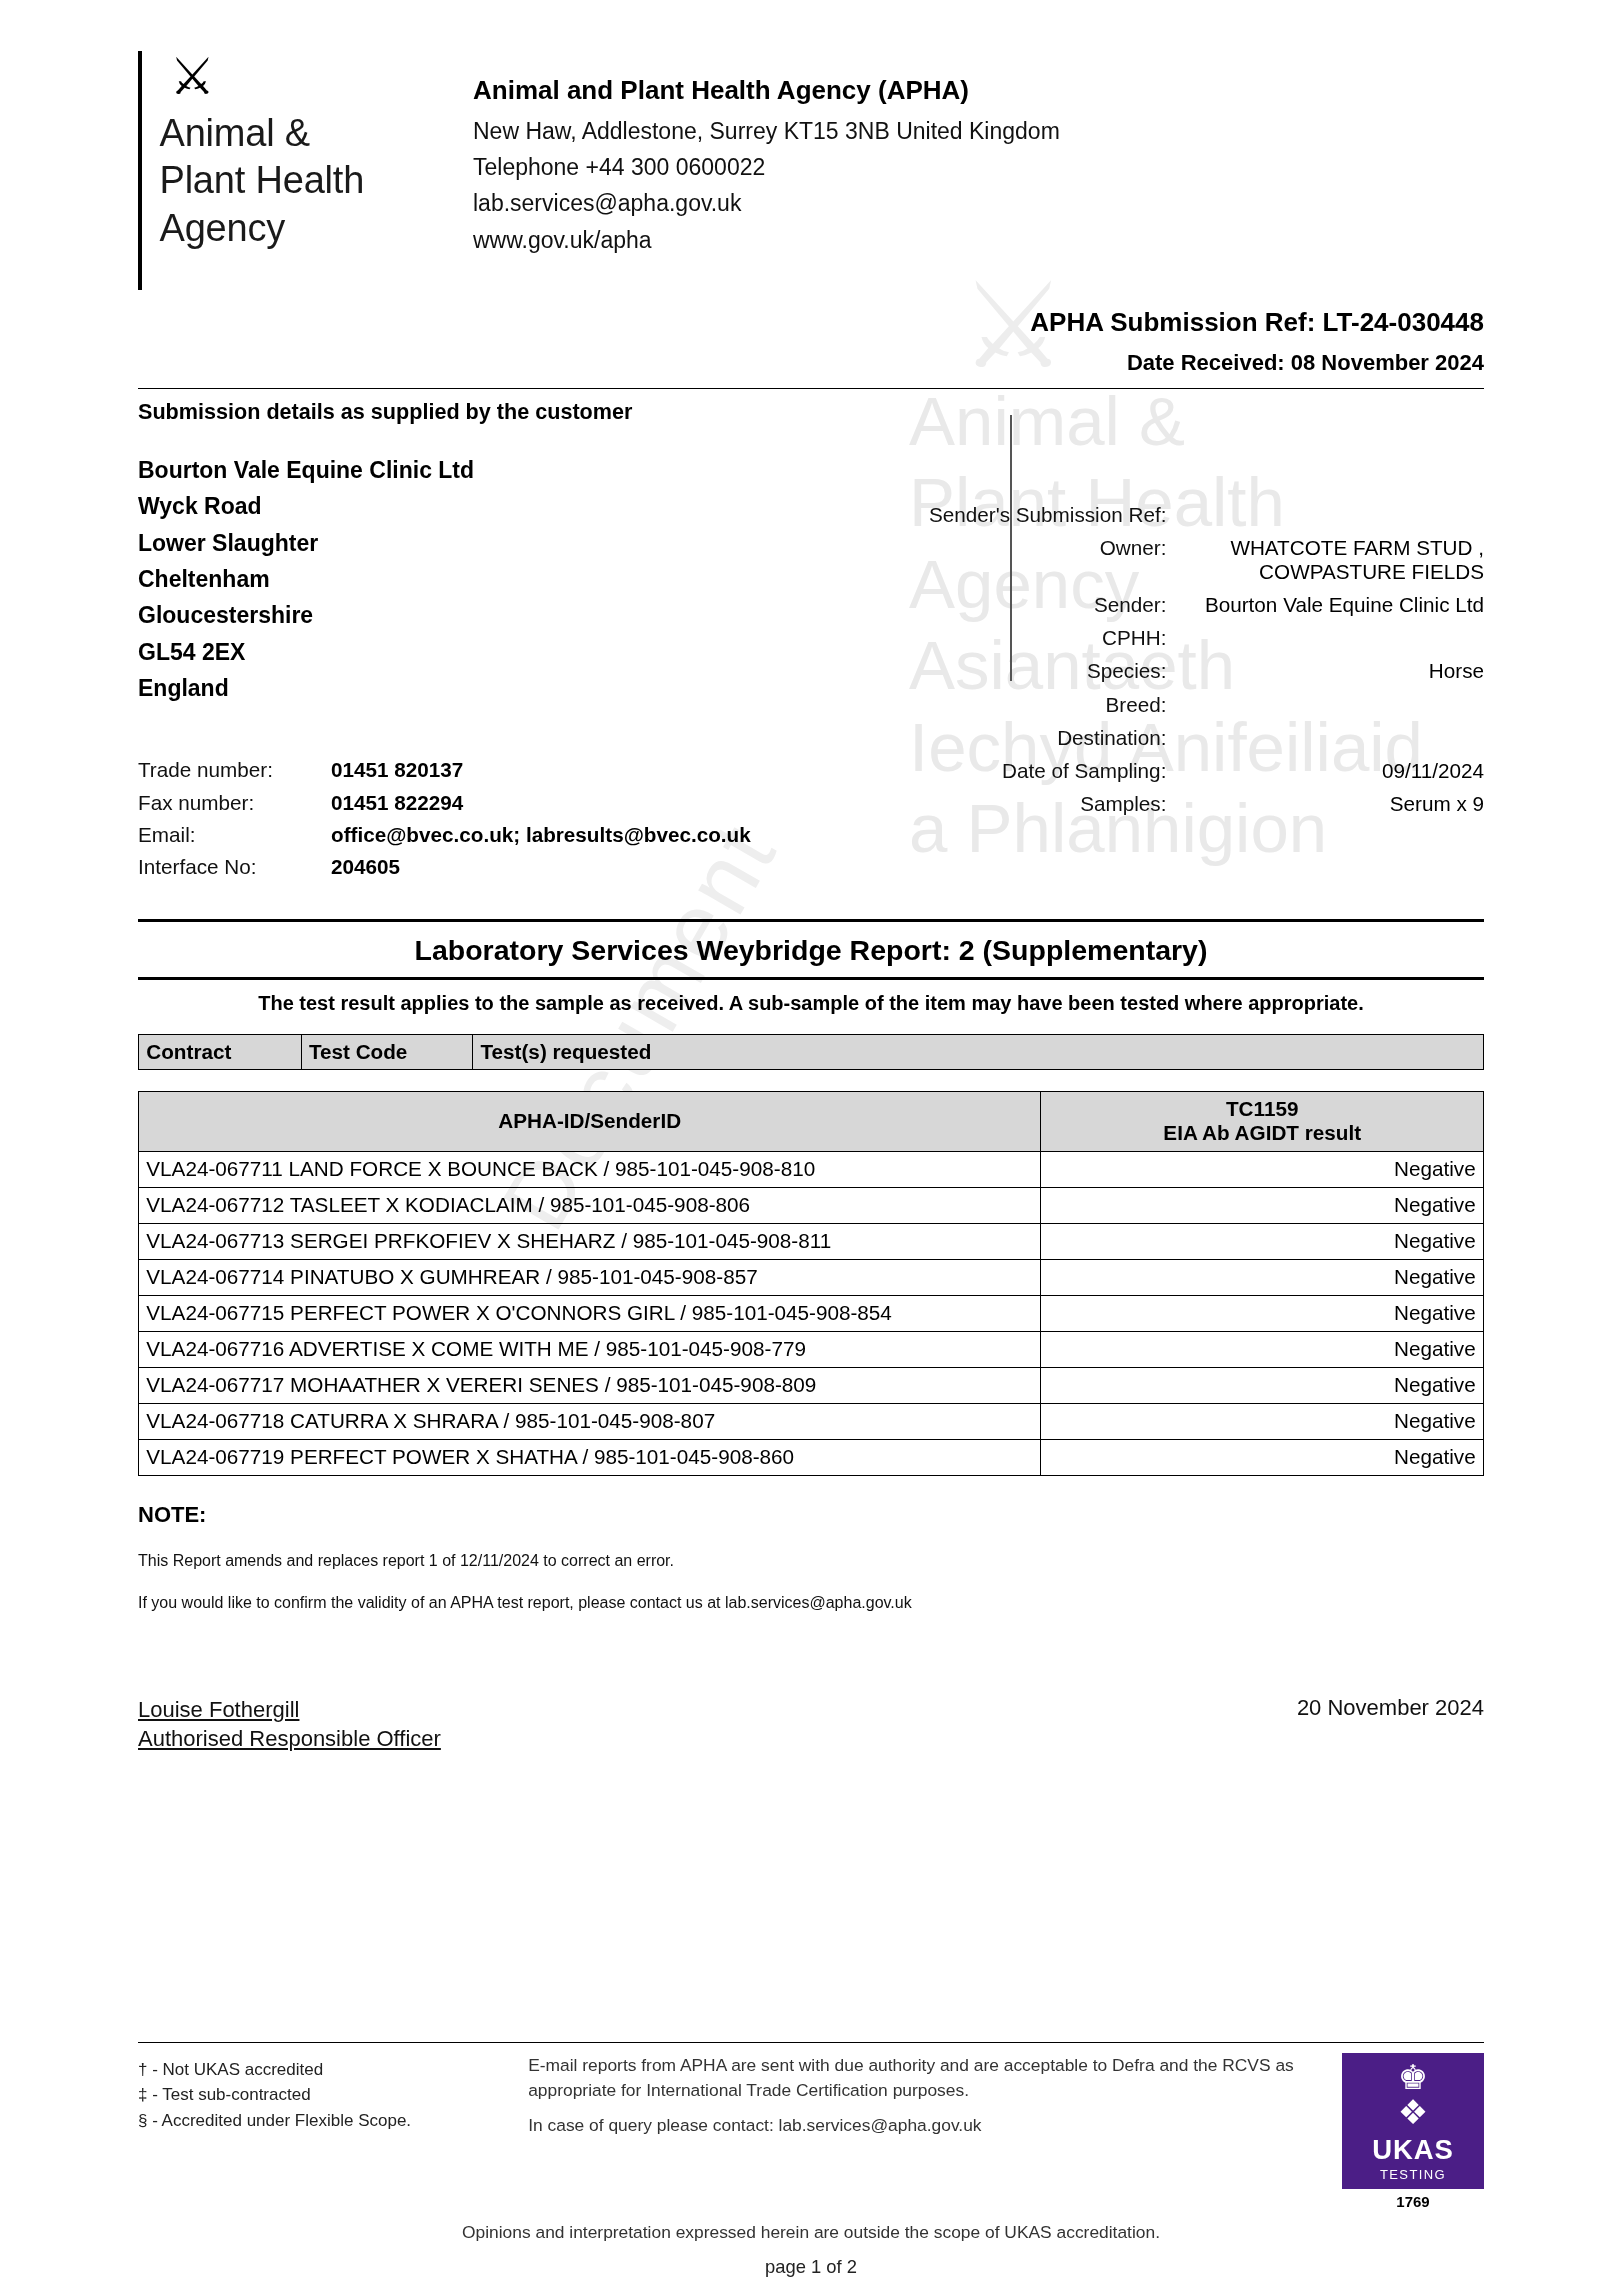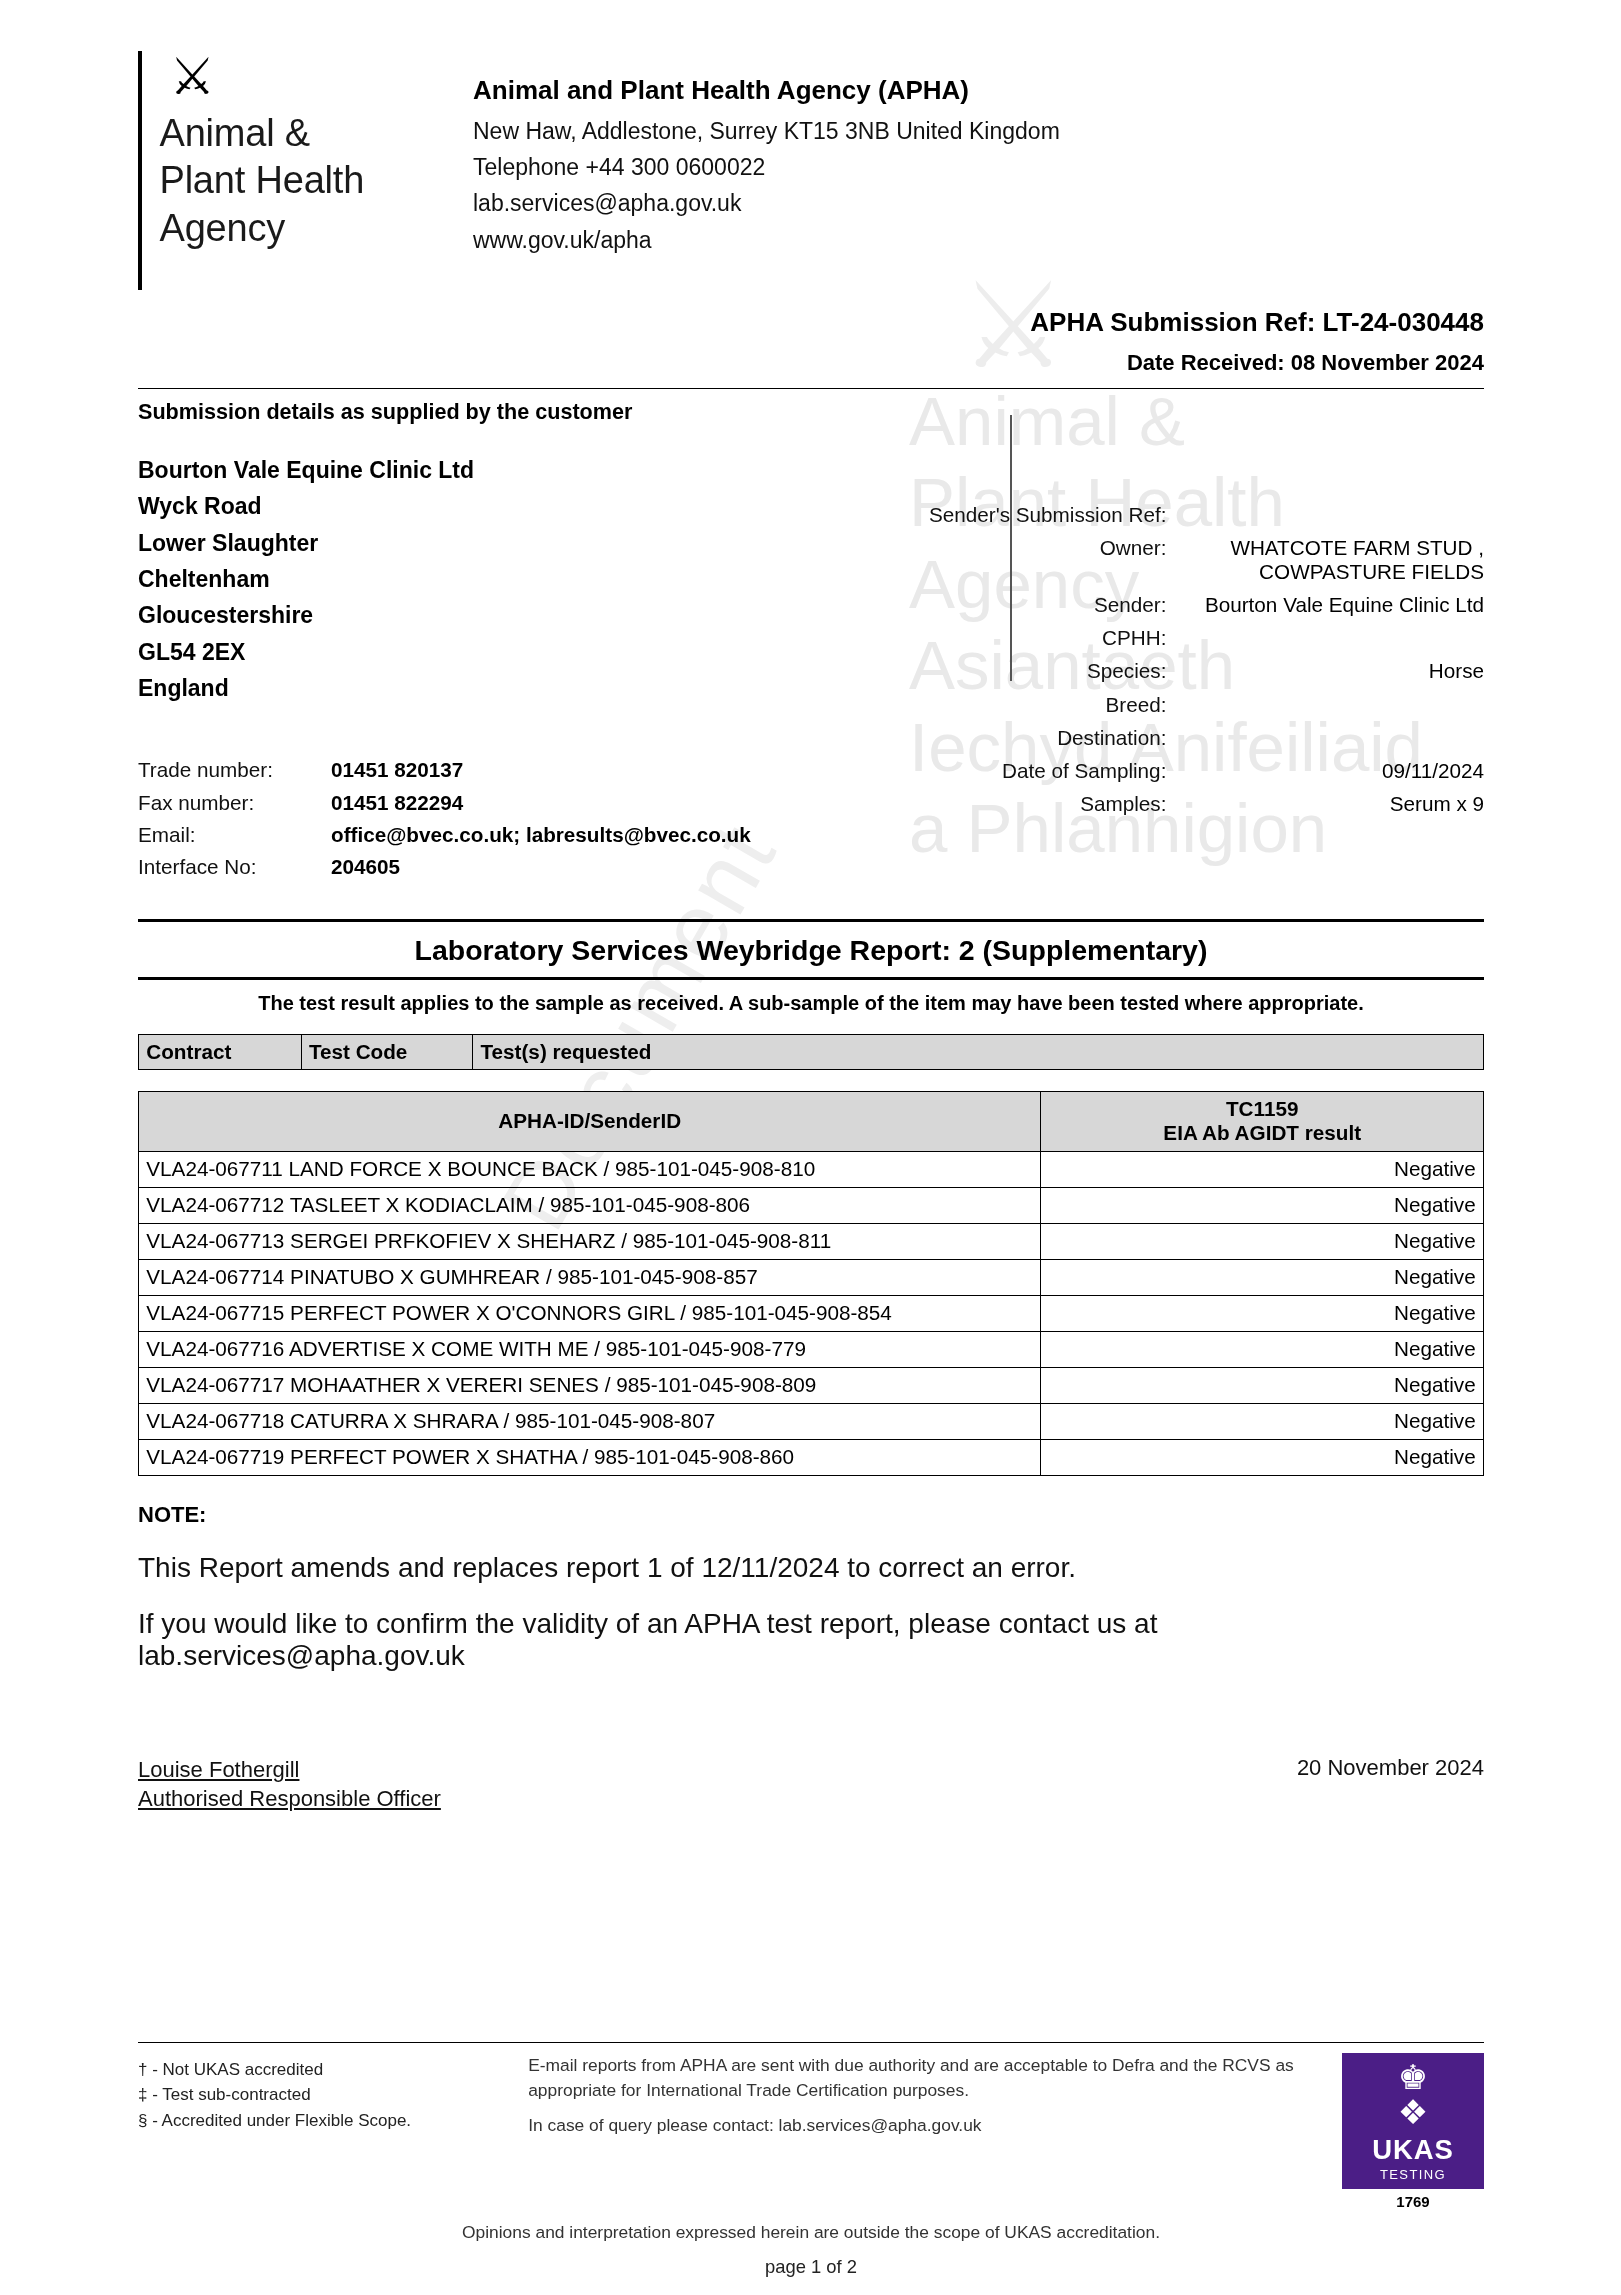--- a/index.html
+++ b/index.html
@@ -270,21 +270,21 @@
   }
   .res-head-sub { font-weight: bold; }
 
   
   .note-title {
     font-size: 22px;
     font-weight: bold;
     margin-top: 26px;
   }
   .note-p {
-    font-size: 28px;
+    font-size: 16px;
     margin-top: 24px;
     color: #111;
   }
   .sig-wrap {
     display: flex;
     justify-content: space-between;
     align-items: flex-start;
     margin-top: 83px;
   }
   .sig-name { font-size: 22px; color: #111; line-height: 1.35; text-decoration: underline; }

